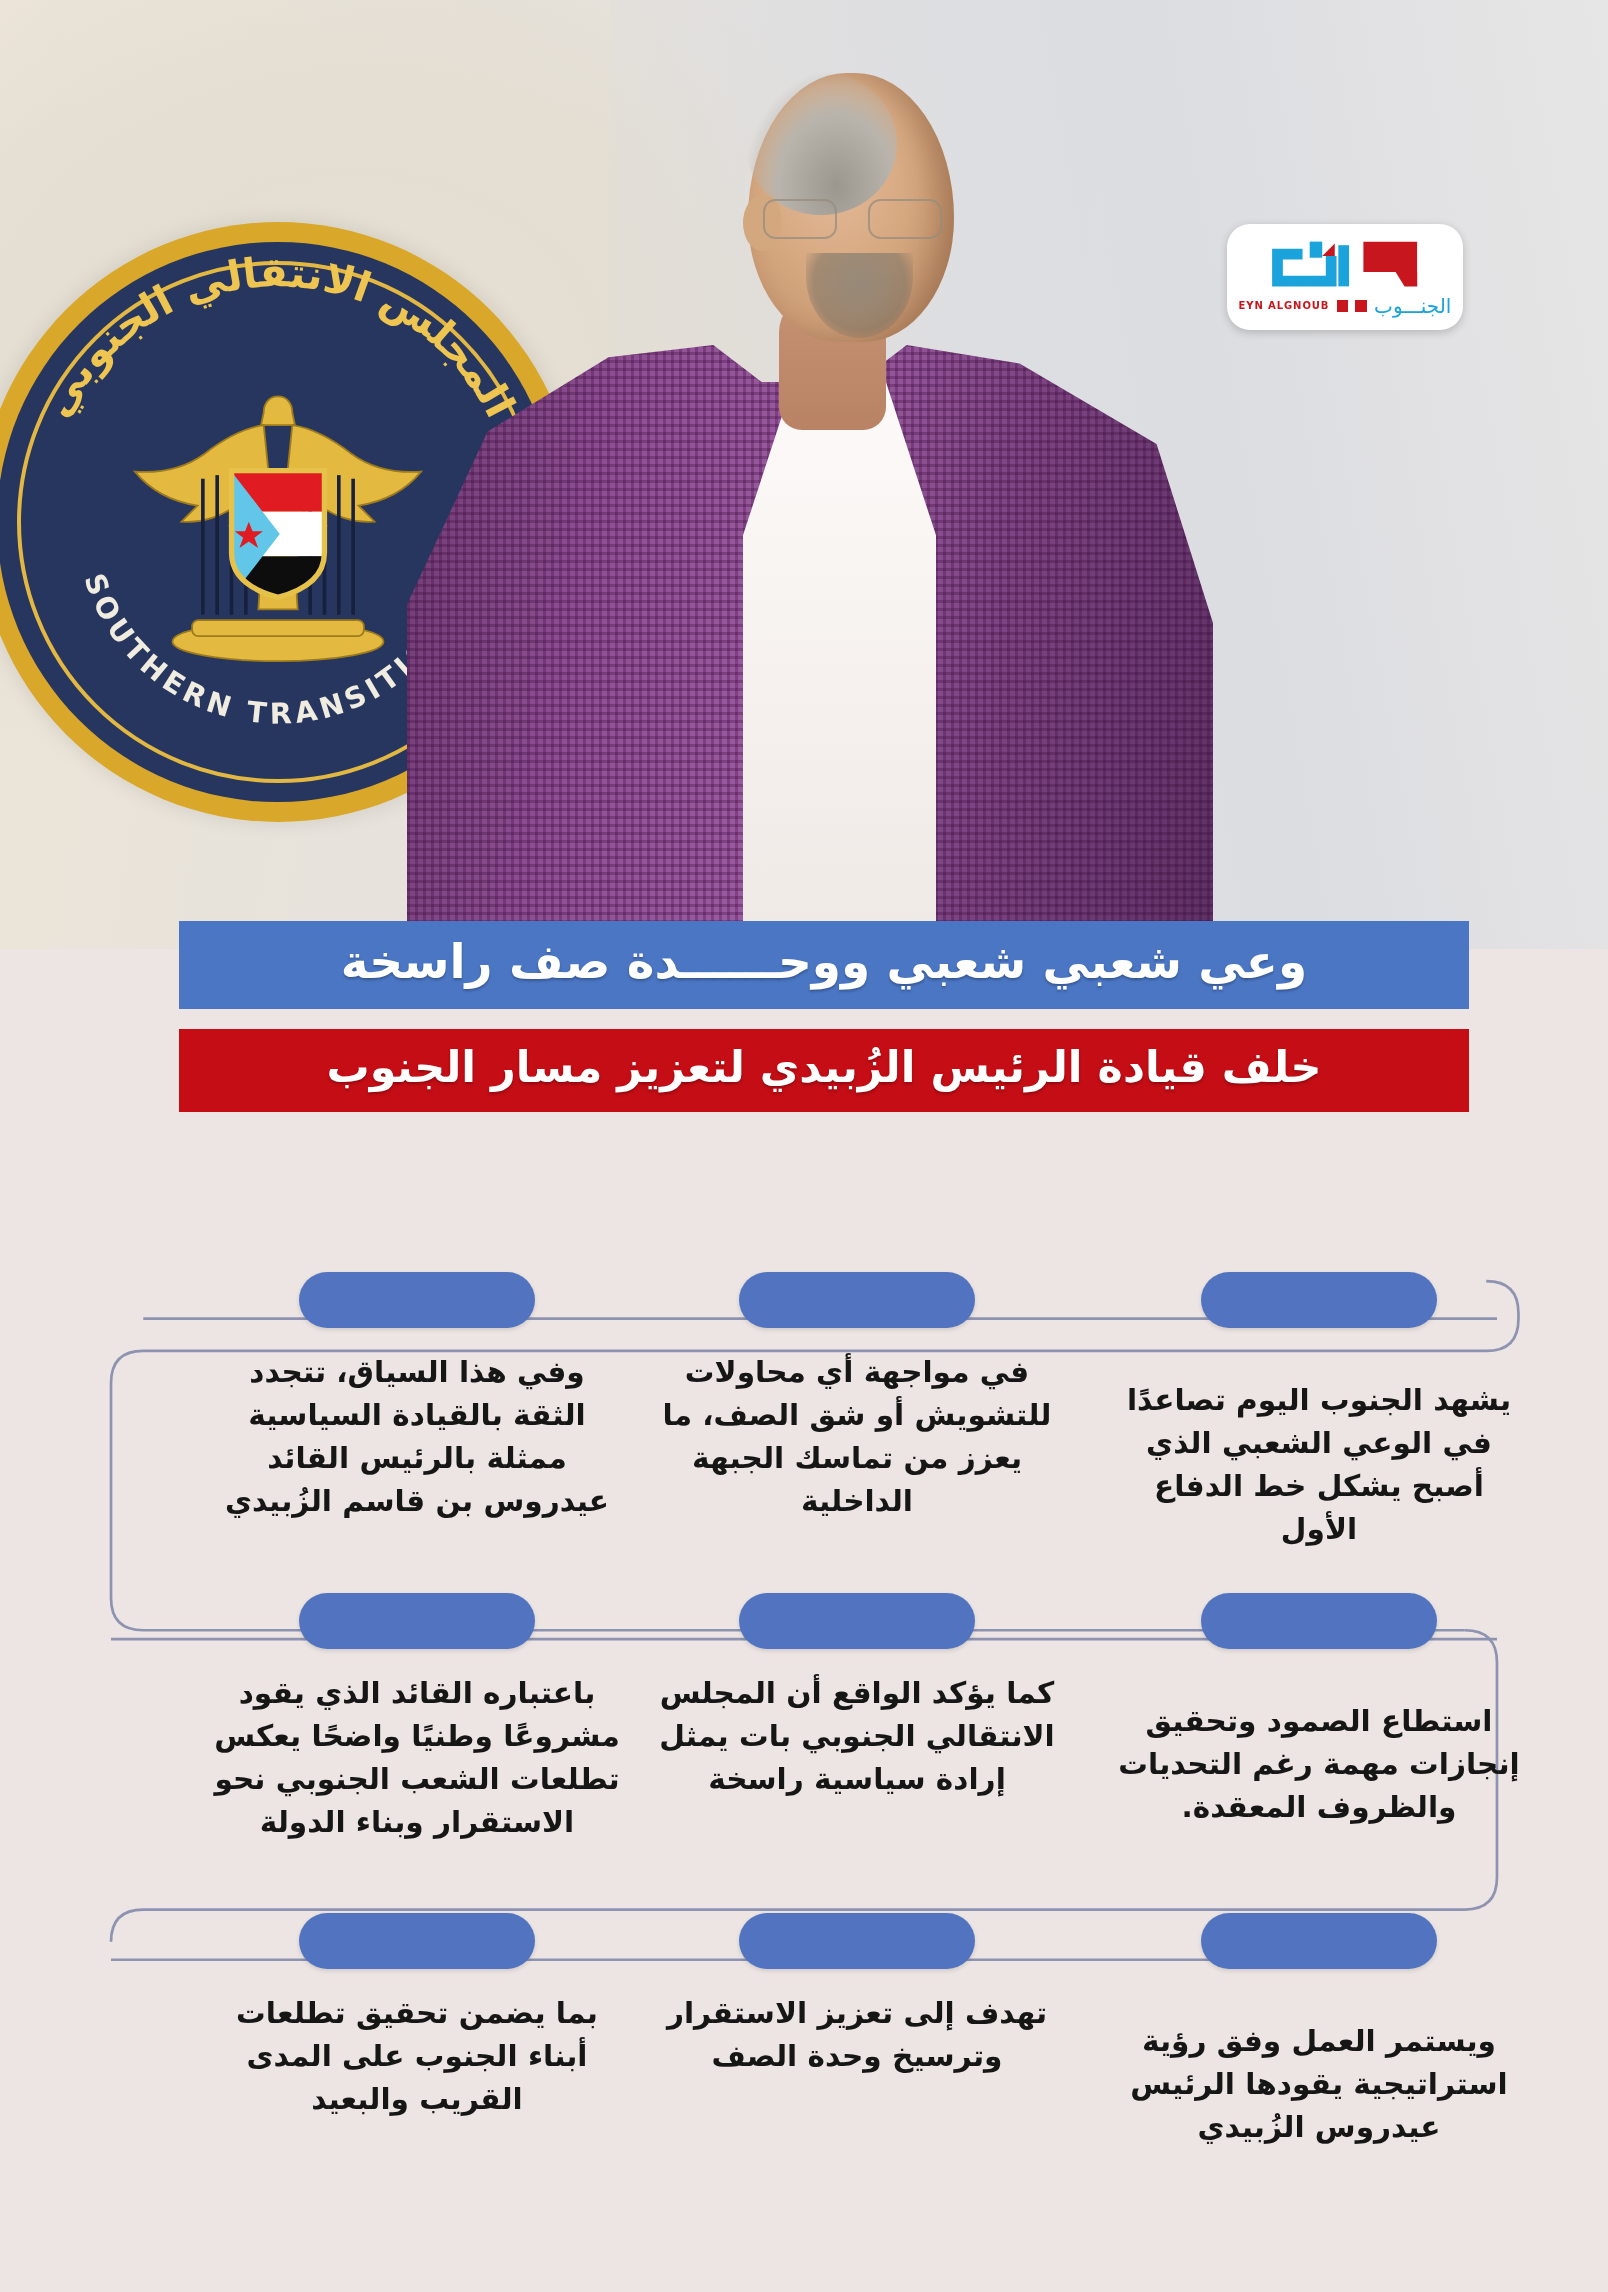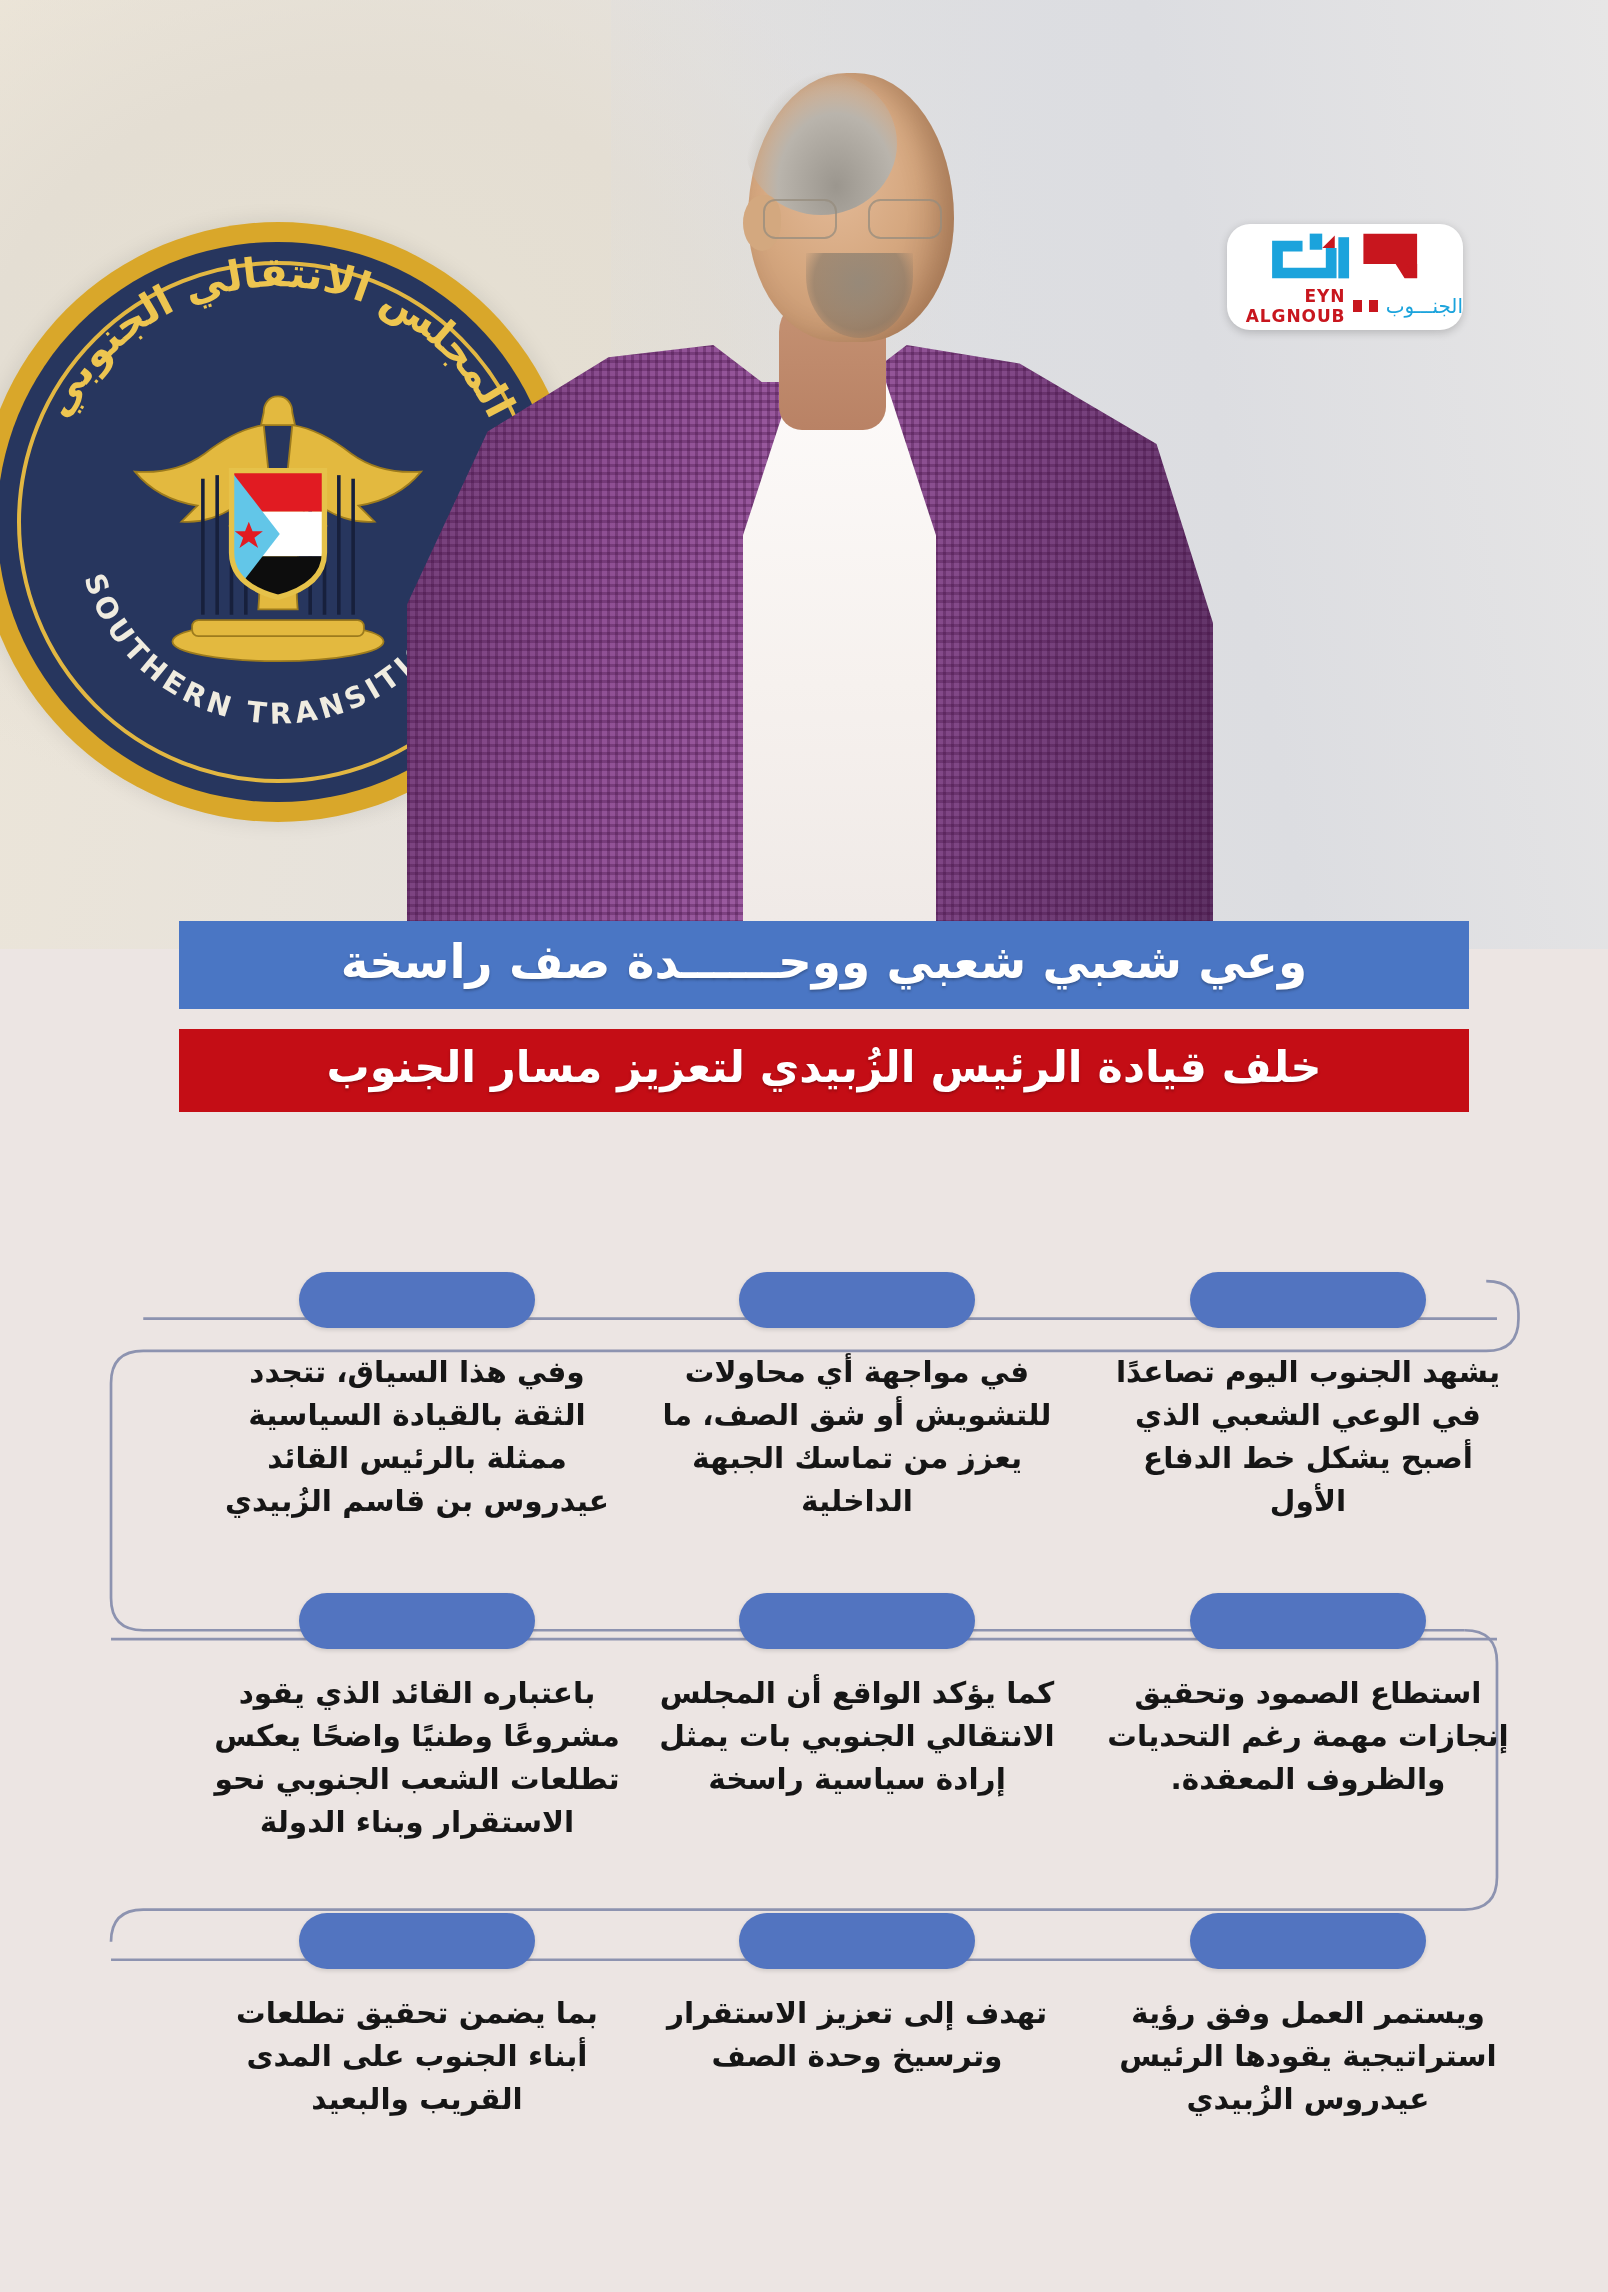--- a/index.html
+++ b/index.html
@@ -158,37 +158,37 @@
     margin-top:23px;width:100%;
     font-size:29.6px;line-height:1.45;font-weight:bold;
     color:#161616;text-align:center;
     direction:rtl;
   }
 
   
   .r1{top:18px;}
   .r2{top:339px;}
   .r3{top:659px;}
-  .cR{right:94px;}
+  .cR{right:83px;gap:28px;}
   .cM{right:545px;}
   .cL{right:985px;}
 
   
   .logo{
     position:absolute;left:1227px;top:224px;width:236px;height:106px;
     background:#ffffff;border-radius:23px;
     box-shadow:0 2.7px 9px rgba(0,0,0,.18);
     display:flex;flex-direction:column;align-items:center;justify-content:center;
   }
   .logo-mark{width:179px;height:56px;}
   .logo-sub{
     display:flex;align-items:center;gap:7.2px;margin-top:1.8px;
   }
   .logo-ar{font-size:20px;font-weight:normal;color:#1ba3dc;}
-  .logo-en{font-size:17px;font-weight:bold;color:#c8161e;letter-spacing:0.9px;}
+  .logo-en{font-size:10px;font-weight:bold;color:#c8161e;letter-spacing:0.9px;}
   .logo-sq{width:11.6px;height:11.6px;background:#c8161e;}
 </style>
 </head>
 <body>
 
 <div class="hero">
   <div class="hero-wall"></div>
 
   <div class="emblem">
     <div class="ring-outer"></div>

